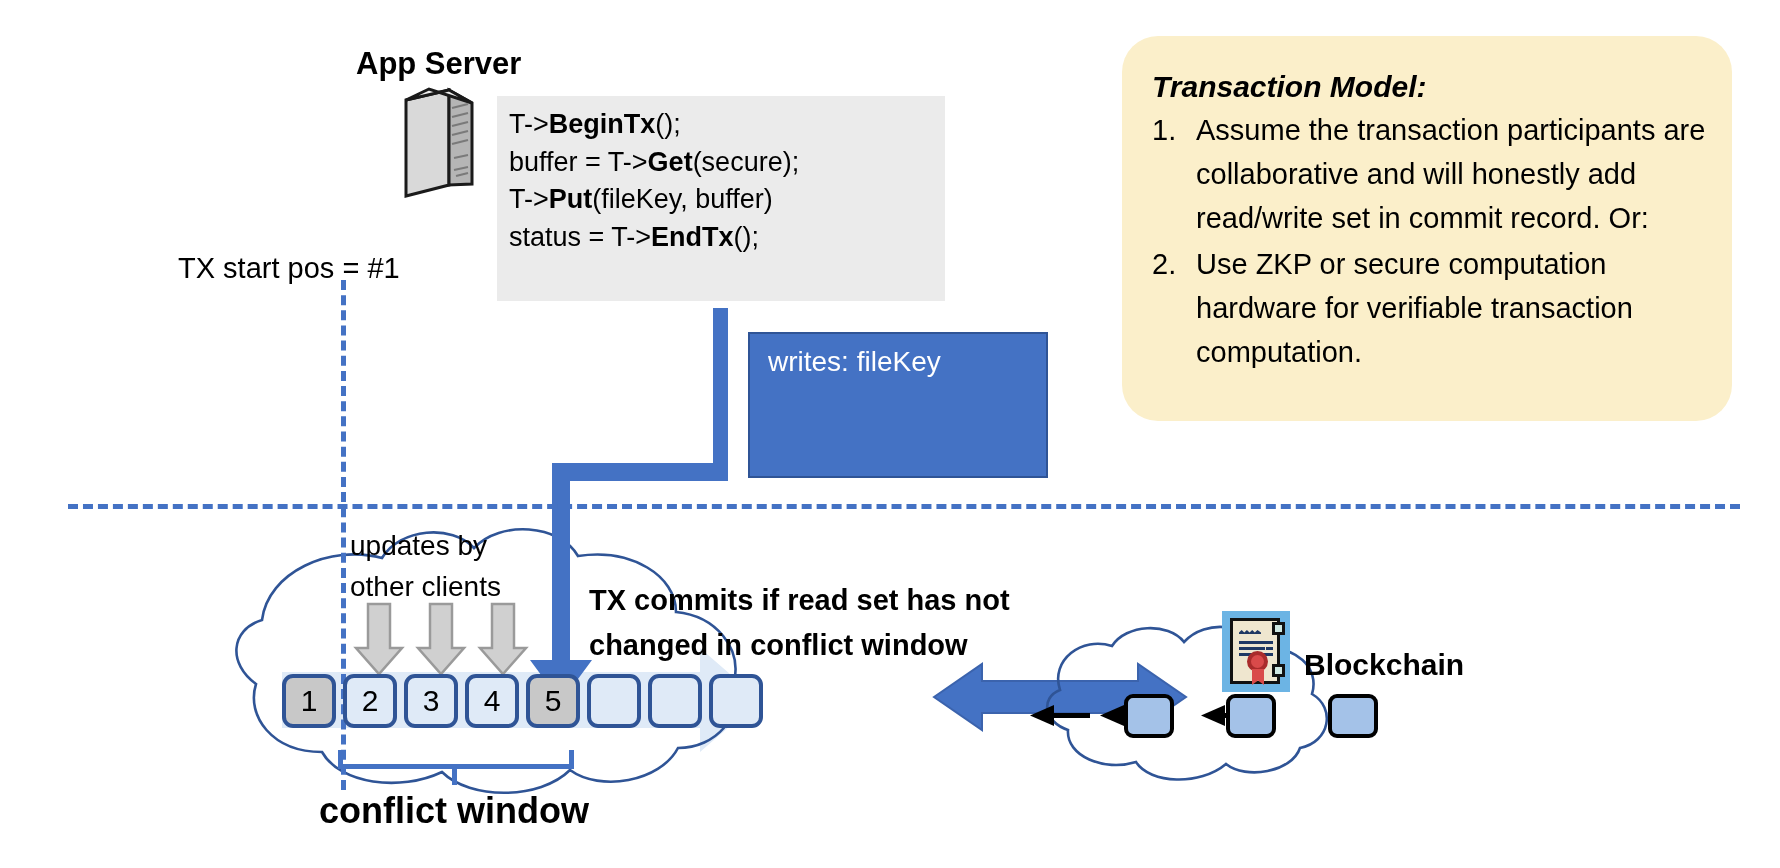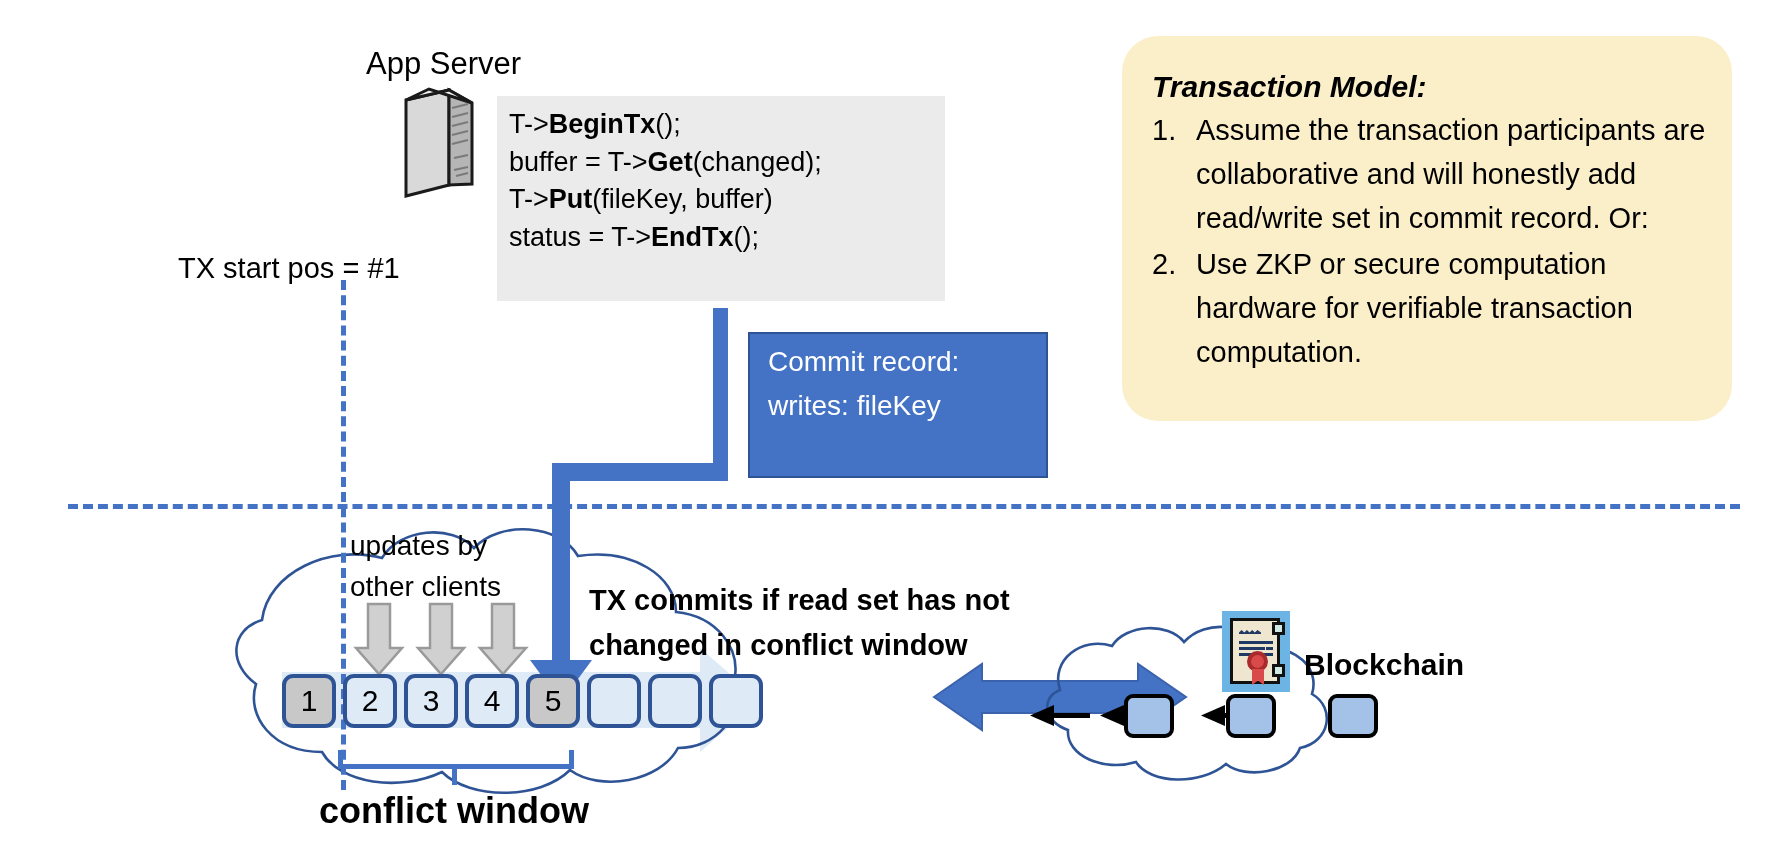--- a/index.html
+++ b/index.html
@@ -1,20 +1,20 @@
 <!DOCTYPE html>
 <html><head>
 <meta charset="utf-8">
 <style>
   html,body{margin:0;padding:0;background:#ffffff;}
   body{width:1780px;height:868px;position:relative;overflow:hidden;
        font-family:"Liberation Sans","DejaVu Sans",sans-serif;color:#000;}
   .abs{position:absolute;}
   
-  #app-server-title{left:366px;top:46px;font-size:31px;font-weight:normal;letter-spacing:0px;}
+  #app-server-title{left:356px;top:46px;font-size:31px;font-weight:bold;letter-spacing:0px;}
   #tx-start-label{left:178px;top:252px;font-size:29px;}
   #blockchain-label{left:1304px;top:648px;font-size:30px;font-weight:bold;}
   #conflict-window-label{left:319px;top:790px;font-size:36px;font-weight:bold;}
   #updates-label{left:350px;top:525px;font-size:28px;line-height:41px;}
   #commits-note{left:589px;top:578px;font-size:29px;line-height:45px;white-space:nowrap;font-weight:bold;}
   
   #code-box{left:497px;top:96px;width:448px;height:205px;background:#ebebeb;
             padding:10px 9px 0 12px;box-sizing:border-box;}
   #code-box .ln{font-size:27px;line-height:37.5px;white-space:pre;}
   #code-box b{font-weight:bold;}
@@ -123,27 +123,26 @@
     <path d="M1201 715.5 L1225 705 L1225 726 Z" fill="#000"></path>
     <path d="M1048 718 L1090 718 L1090 713 L1048 713 Z" fill="#000"></path>
     <path d="M1030 715.5 L1054 705 L1054 726 Z" fill="#000"></path>
   </g>
 </svg>
 
 <div class="abs" id="app-server-title">App Server</div>
 
 <div class="abs" id="code-box">
   <div class="ln"><span>T-&gt;</span><b>BeginTx</b><span>();</span></div>
-  <div class="ln"><span>buffer = T-&gt;</span><b>Get</b><span>(changed);</span></div>
+  <div class="ln"><span>buffer = T-&gt;</span><b>Get</b><span>(secure);</span></div>
   <div class="ln"><span>T-&gt;</span><b>Put</b><span>(fileKey, buffer)</span></div>
   <div class="ln"><span>status = T-&gt;</span><b>EndTx</b><span>();</span></div>
 </div>
 
 <div class="abs" id="commit-record">
-  <div class="ln">Commit record:</div>
   <div class="ln">writes: fileKey</div>
 </div>
 
 <div class="abs" id="tx-model">
   <div class="hd">Transaction Model:</div>
   <ol>
     <li>
         <span class="num">1.</span>
         <span class="txt">Assume the transaction participants are collaborative and will honestly add read/write set in commit record.  Or:</span>
       </li>

